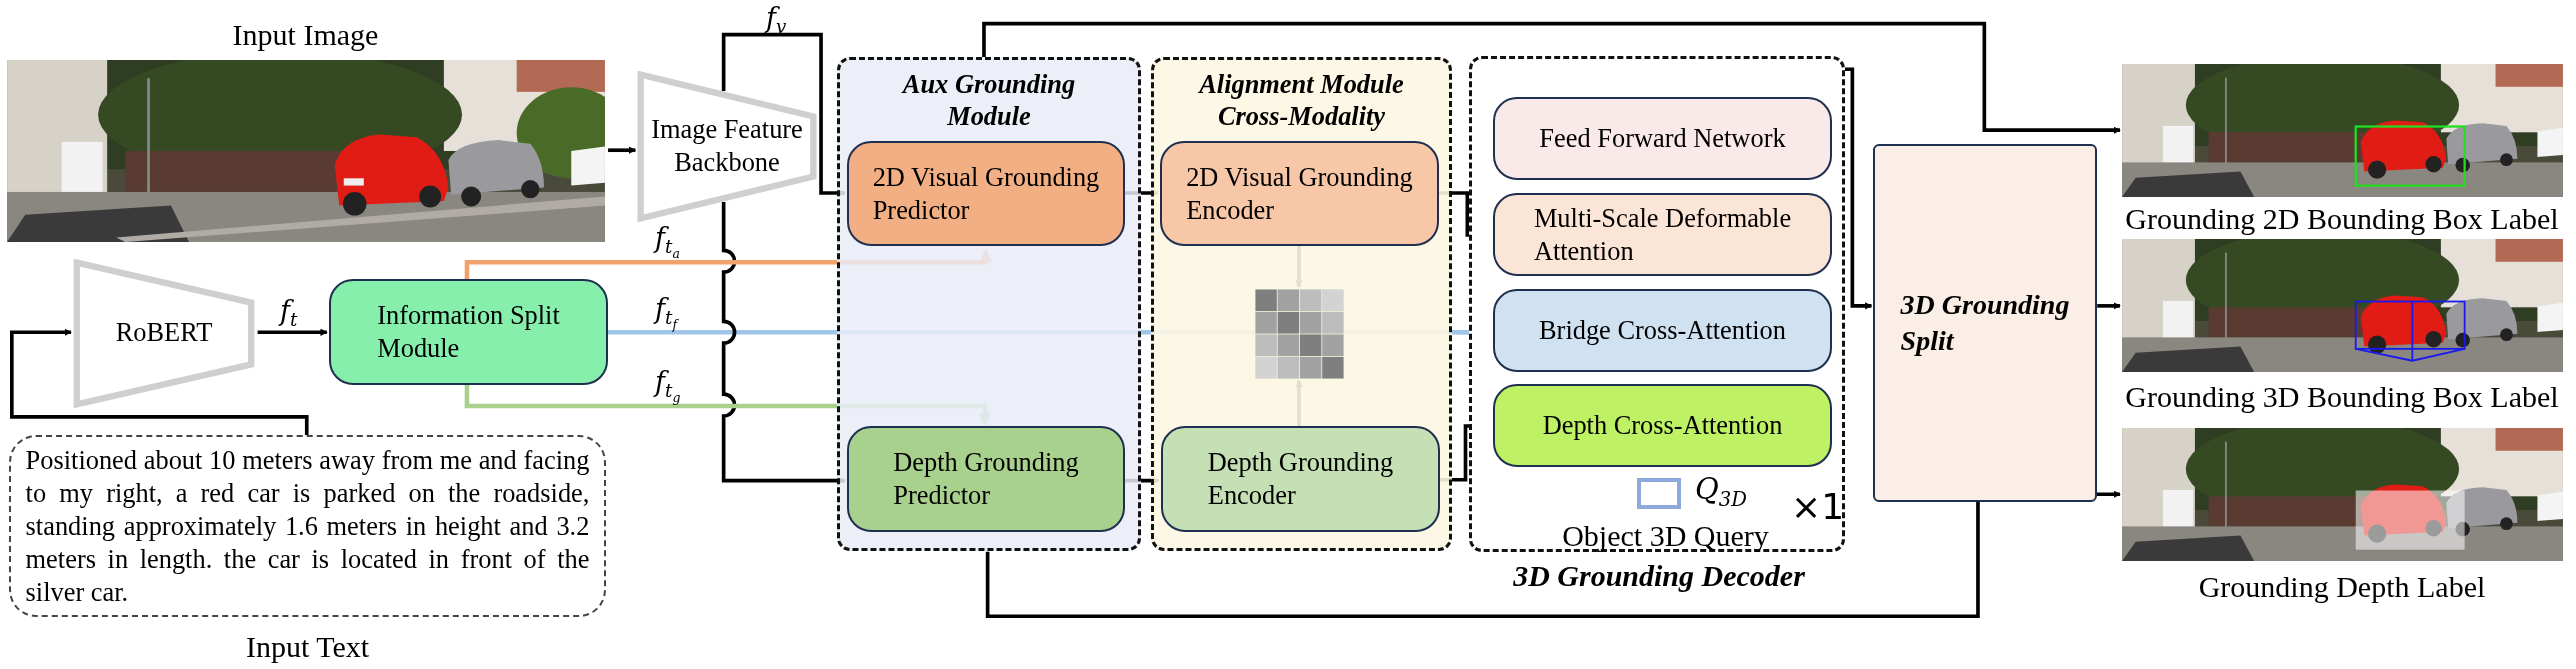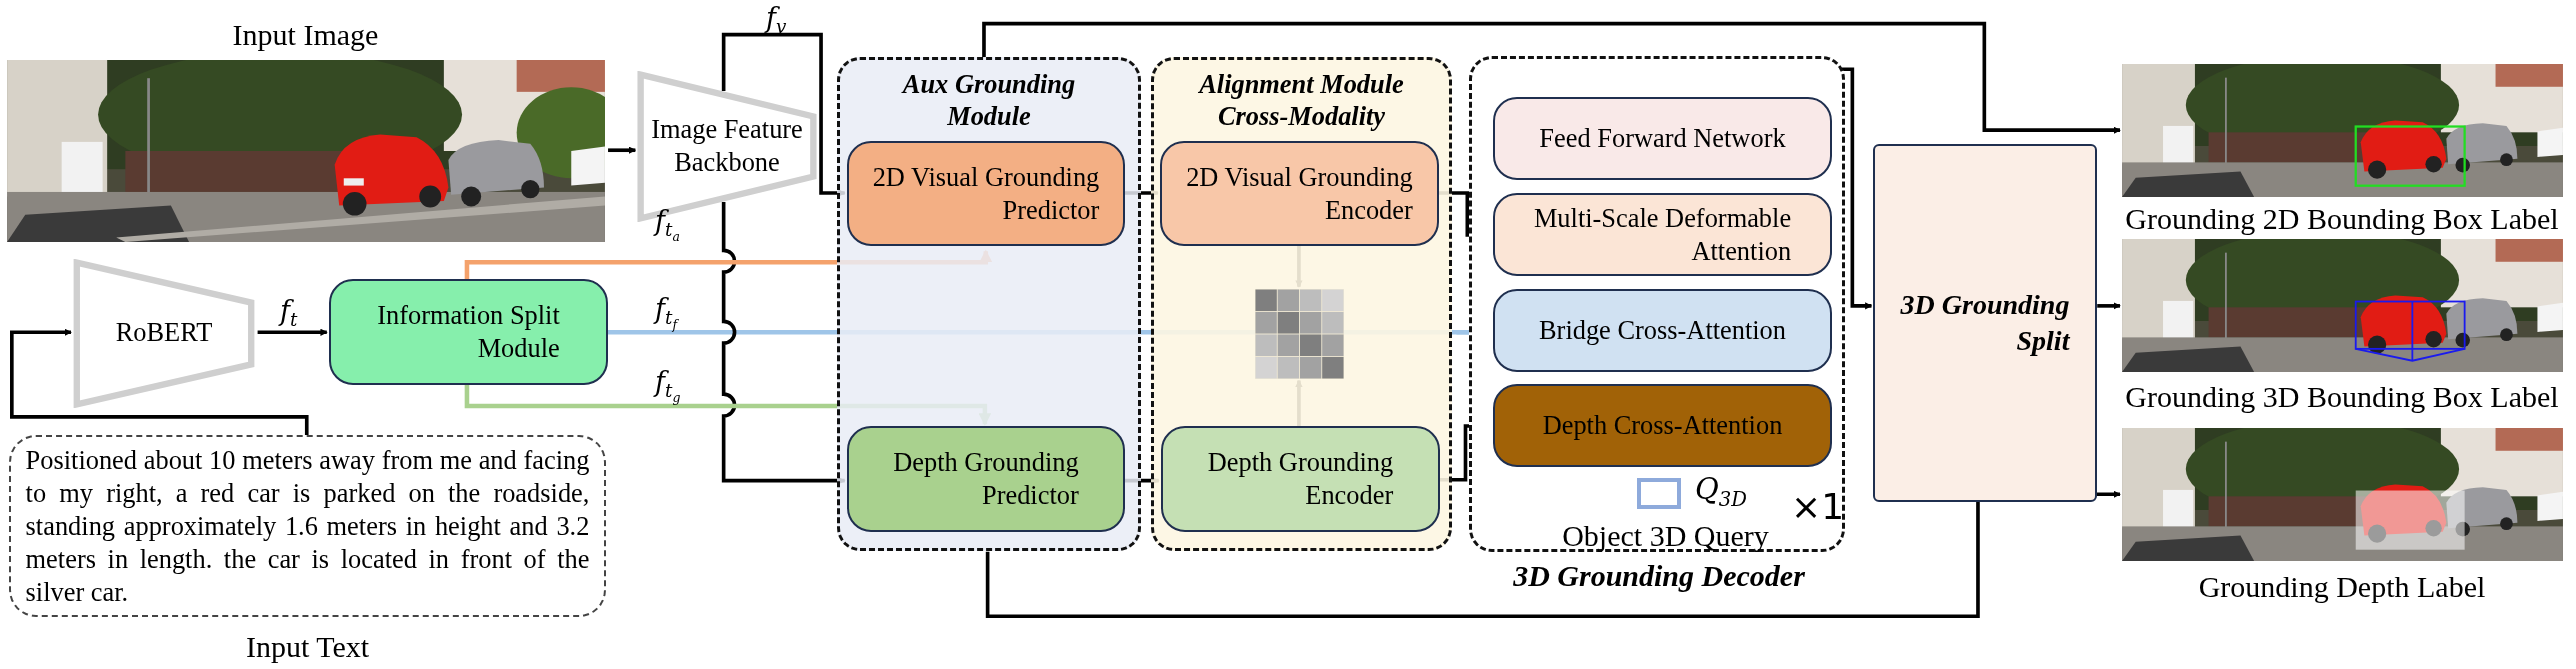--- a/index.html
+++ b/index.html
@@ -1,24 +1,24 @@
 <!DOCTYPE html>
 <html style="font-size:14.6px"><head>
 <meta charset="utf-8">
 <style>
   html, body { margin:0; padding:0; background:#ffffff; }
   body { width:2576px; height:670px; position:relative; overflow:hidden;
          font-family:"Liberation Serif", "DejaVu Serif", serif; color:#000; }
   .abs { position:absolute; }
   .caption { position:absolute; font-size:30px; text-align:center; white-space:nowrap; }
-  .group { position:absolute; border:3.6px dashed #111; border-radius:23px; box-sizing:border-box; }
+  .group { position:absolute; border:3.6px dashed #111; border-radius:13px; box-sizing:border-box; }
   .group-title { position:absolute; left:0; right:0; text-align:center; font-style:italic; font-weight:bold;
                  font-size:26.4px; line-height:32px; }
   .box { position:absolute; box-sizing:border-box; border:2.3px solid #1f2f4f; border-radius:24px;
-         display:flex; align-items:center; justify-content:center; text-align:right;
+         display:flex; align-items:center; justify-content:center; text-align:left;
          font-size:26.4px; line-height:33px; }
   .box span { display:block; }
   .math { font-family:"DejaVu Serif", serif; font-style:italic; position:absolute; white-space:nowrap; }
   .math sub { font-size:0.68em; }
   .textbox { position:absolute; box-sizing:border-box; border:2.7px dashed #444; border-radius:27px;
              padding:7.3px 14.6px; font-size:26.4px; line-height:33px; text-align:justify; text-align-last:left; }
   svg.lines { position:absolute; left:0; top:0; }
   .trap-label { position:absolute; text-align:center; font-size:26.4px; line-height:33px; }
 </style>
 </head>
@@ -128,21 +128,21 @@
 <div class="math" style="left:766px; top:1.8px; font-size:27px;"><span>f</span><sub>v</sub></div>
 <div class="math" style="left:280px; top:295px; font-size:27px;"><span>f</span><sub>t</sub></div>
 
 <div class="box" style="left:329px; top:279px; width:279px; height:106px; background:#86efac;">
   <div>
       <span>Information Split</span>
       <span>Module</span>
     </div>
 </div>
 
-<div class="math" style="left:655px; top:205px; font-size:27px;"><span>f</span><sub><span>t</span><sub>a</sub></sub></div>
+<div class="math" style="left:655px; top:222px; font-size:27px;"><span>f</span><sub><span>t</span><sub>a</sub></sub></div>
 <div class="math" style="left:655px; top:293px; font-size:27px;text-align:right;"><span>f</span><sub><span>t</span><sub>f</sub></sub></div>
 <div class="math" style="left:655px; top:366px; font-size:27px;"><span>f</span><sub><span>t</span><sub>g</sub></sub></div>
 
 <div class="textbox" style="left:9px; top:435px; width:597px; height:182px; background:#fff;">Positioned about 10 meters away from me and facing to my right, a red car is parked on the roadside, standing approximately 1.6 meters in height and 3.2 meters in length. the car is located in front of the silver car.</div>
 <div class="caption" style="left:180px; top:630px; width:255px;">Input Text</div>
 
 <div class="group" style="left:837px; top:57px; width:304px; height:494px; background:rgba(233,236,246,0.85);">
   <div class="group-title" style="top:8.2px;">
     <span style="display:block">Aux Grounding</span>
     <span style="display:block">Module</span>
@@ -210,21 +210,21 @@
   <div>
       <span>Multi-Scale Deformable</span>
       <span>Attention</span>
     </div>
 </div>
 <div class="box" style="left:1493px; top:289px; width:339px; height:83px; background:#d0e1f2;">
   <div>
       <span>Bridge Cross-Attention</span>
     </div>
 </div>
-<div class="box" style="left:1493px; top:384px; width:339px; height:83px; background:#a16207;">
+<div class="box" style="left:1493px; top:384px; width:339px; height:83px; background:#bef264;">
   <div>
       <span>Depth Cross-Attention</span>
     </div>
 </div>
 <div class="abs" style="left:1637px; top:478px; width:44px; height:31px; border:4.6px solid #8eaadb; box-sizing:border-box; background:#fff;"></div>
 <div class="math" style="left:1695px; top:472px; font-size:29px;"><span>Q</span><sub>3D</sub></div>
 <div class="abs" style="left:1791px; top:486px; font-size:36px; font-family:'DejaVu Sans',sans-serif;">×1</div>
 <div class="caption" style="left:1547px; top:519px; width:237px;">Object 3D Query</div>
 <div class="caption" style="left:1502px; top:559px; width:314px; font-style:italic; font-weight:bold;">3D Grounding Decoder</div>
 

